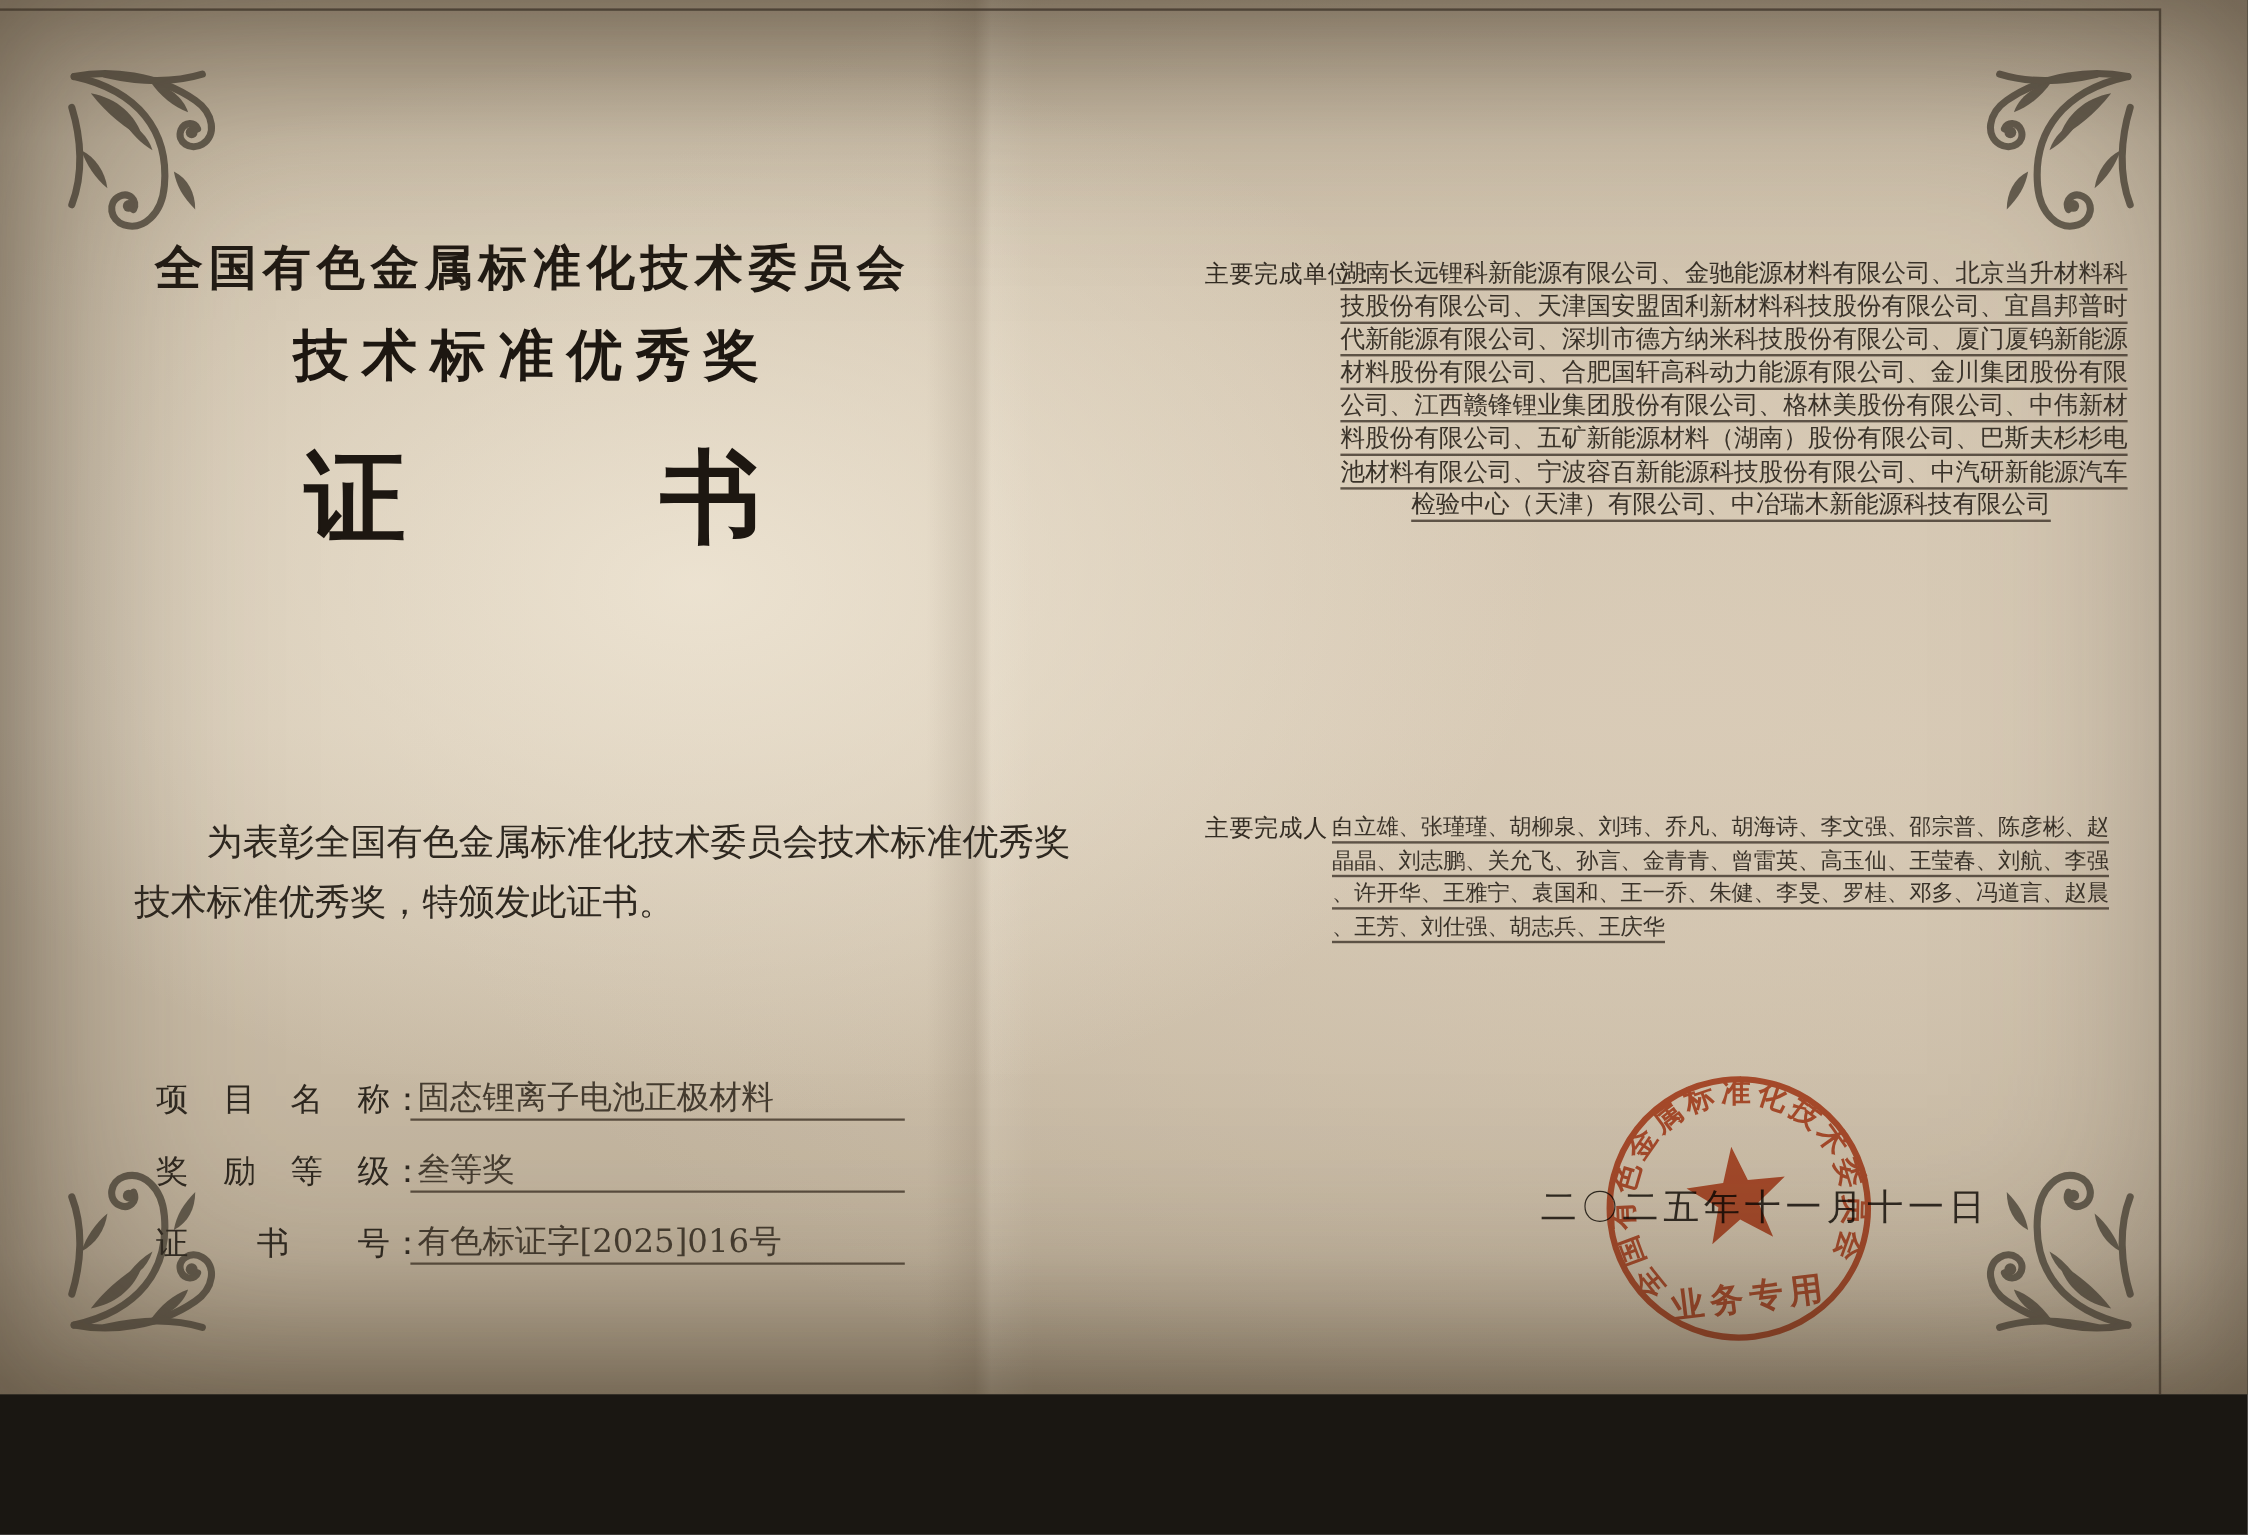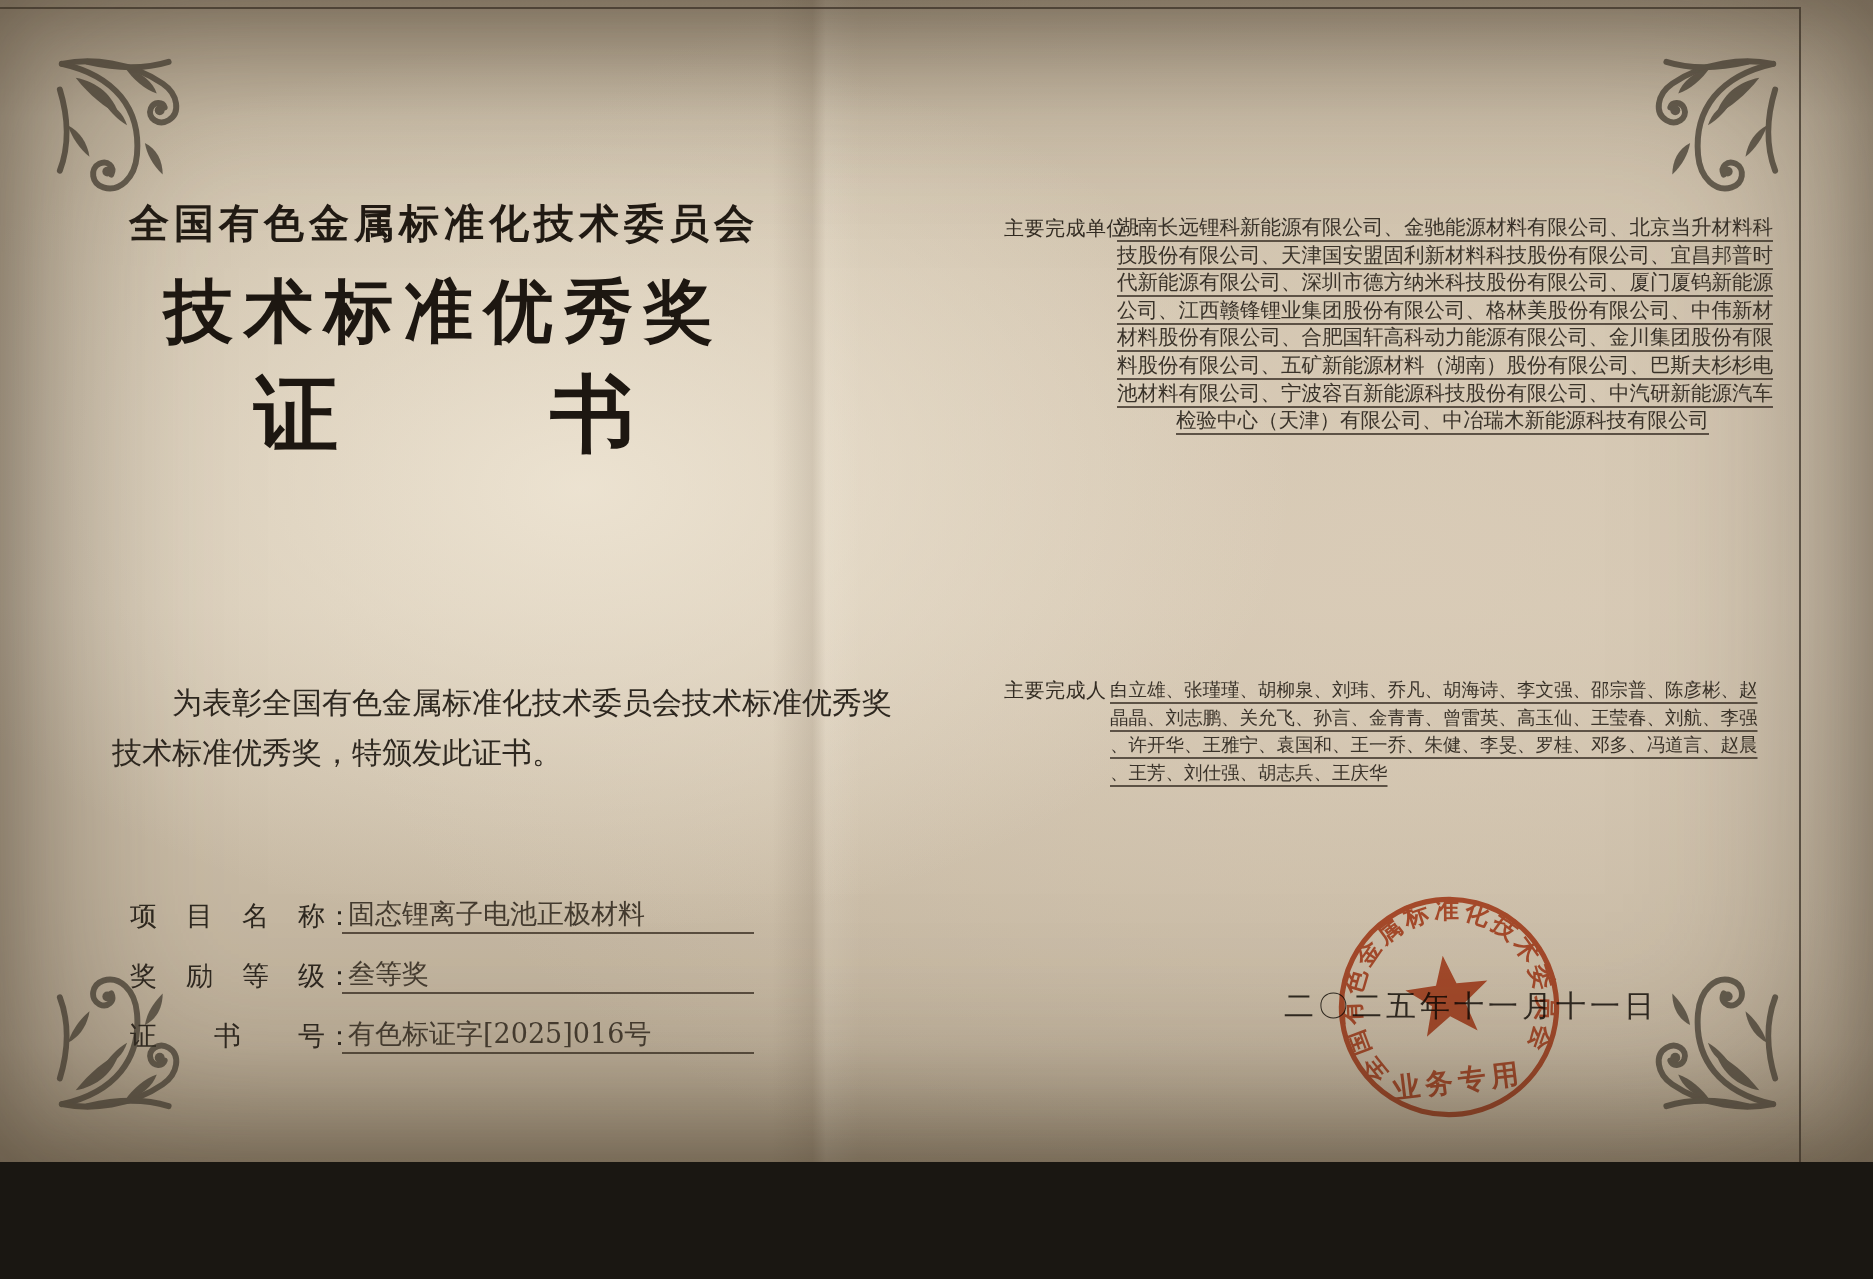--- a/index.html
+++ b/index.html
@@ -24,21 +24,21 @@
   .corner{position:absolute;width:178px;height:182px;opacity:0.82;}
   .corner.tl{left:46px;top:46px;}
   .corner.tr{right:84px;top:46px;transform:scaleX(-1);}
   .corner.bl{left:46px;bottom:40px;transform:scaleY(-1);}
   .corner.br{right:84px;bottom:40px;transform:scale(-1,-1);}
 
   
   .issuer-title{position:absolute;left:118px;top:196px;width:652px;text-align:center;
     font-size:40px;font-weight:700;letter-spacing:5px;color:#211b14;}
   .award-title{position:absolute;left:118px;top:266px;width:652px;text-align:center;
-    font-size:69px;font-weight:700;letter-spacing:11px;color:#1d1711;}
+    font-size:46px;font-weight:700;letter-spacing:11px;color:#1d1711;}
   .cert-word{position:absolute;left:118px;top:358px;width:652px;display:flex;justify-content:center;gap:212px;
     font-size:84px;font-weight:700;color:#1d1711;}
   .citation{position:absolute;left:112px;top:678px;width:836px;font-size:30px;line-height:50px;color:#2e2820;}
   .citation .l1{text-indent:2em;}
   .fields{position:absolute;left:130px;top:898px;width:640px;}
   .field-row{display:flex;align-items:flex-end;margin-bottom:24px;height:36px;}
   .field-label{white-space:pre;width:212px;font-size:27px;letter-spacing:1px;color:#2e2820;}
   .field-value{width:402px;font-size:27px;color:#453c30;
     border-bottom:2px solid rgba(70,59,46,0.85);padding:0 4px 0 6px;}
 
@@ -158,22 +158,22 @@
       <span class="field-value">有色标证字[2025]016号</span>
     </div>
   </div>
 
   <div class="units-block">
     <span class="block-label">主要完成单位：</span>
     <div class="lines">
       <div>湖南长远锂科新能源有限公司、金驰能源材料有限公司、北京当升材料科</div>
       <div>技股份有限公司、天津国安盟固利新材料科技股份有限公司、宜昌邦普时</div>
       <div>代新能源有限公司、深圳市德方纳米科技股份有限公司、厦门厦钨新能源</div>
+      <div>材料股份有限公司、合肥国轩高科动力能源有限公司、金川集团股份有限</div>
       <div>公司、江西赣锋锂业集团股份有限公司、格林美股份有限公司、中伟新材</div>
-      <div>材料股份有限公司、合肥国轩高科动力能源有限公司、金川集团股份有限</div>
       <div>料股份有限公司、五矿新能源材料（湖南）股份有限公司、巴斯夫杉杉电</div>
       <div>池材料有限公司、宁波容百新能源科技股份有限公司、中汽研新能源汽车</div>
       <div>检验中心（天津）有限公司、中冶瑞木新能源科技有限公司</div>
     </div>
   </div>
 
   <div class="persons-block">
     <span class="block-label">主要完成人：</span>
     <div class="lines">
       <div>白立雄、张瑾瑾、胡柳泉、刘玮、乔凡、胡海诗、李文强、邵宗普、陈彦彬、赵</div>

